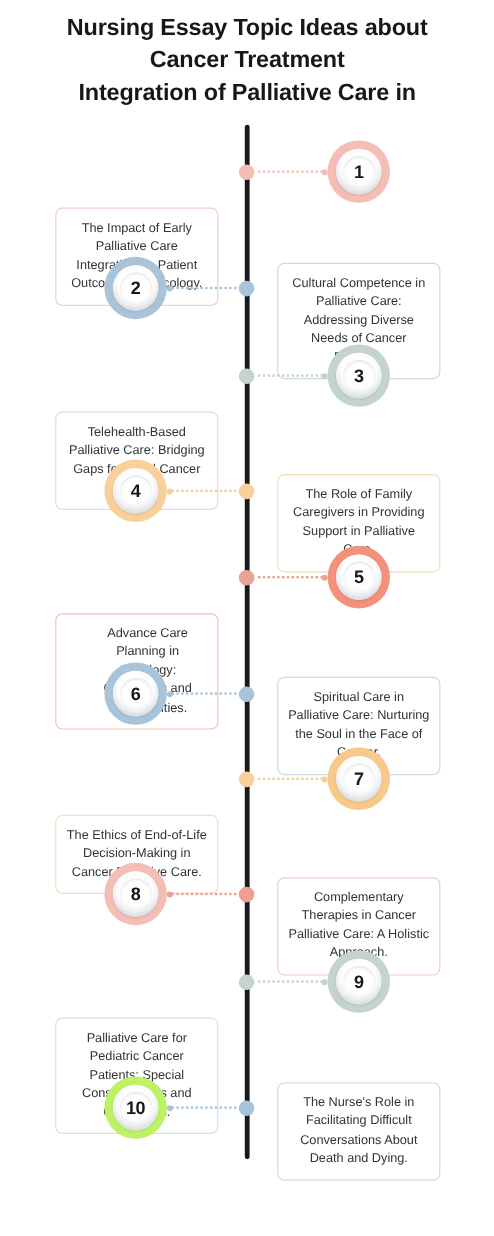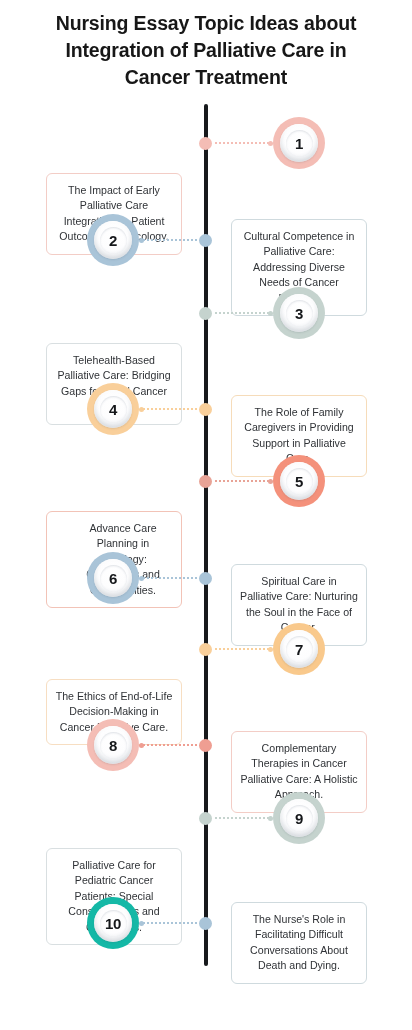--- a/index.html
+++ b/index.html
@@ -169,22 +169,22 @@
     font-weight: 500;
   }
 </style>
 </head>
 <body>
 
 <div id="infographic">
 
   <div class="title">
     <div>Nursing Essay Topic Ideas about</div>
+    <div>Cancer Treatment</div>
     <div>Integration of Palliative Care in</div>
-    <div>Cancer Treatment</div>
   </div>
 
   <div class="spine"></div>
 
   <div id="rows">
       <div class="row" style="top: 143px;">
         <div class="node-dot" style="background: rgb(244, 189, 181);"></div>
         <div class="connector right" style="border-top-color: rgb(244, 189, 181);"></div>
         <div class="cap-dot right" style="background: rgb(244, 189, 181);"></div>
         <div class="medallion right" style="background: rgb(244, 189, 181);">
@@ -279,21 +279,21 @@
           <div class="inner">
             <span class="num">9</span>
           </div>
         </div>
         <div class="card left" style="border-color: rgb(217, 223, 225); top: -7px;">Palliative Care for Pediatric Cancer Patients: Special Considerations and Challenges.</div>
       </div>
       <div class="row" style="top: 923px;">
         <div class="node-dot" style="background: rgb(169, 196, 216);"></div>
         <div class="connector left" style="border-top-color: rgb(169, 196, 216);"></div>
         <div class="cap-dot left" style="background: rgb(169, 196, 216);"></div>
-        <div class="medallion left" style="background: #14b8a6;">
+        <div class="medallion left" style="background: #bef264;">
           <div class="inner">
             <span class="num">10</span>
           </div>
         </div>
         <div class="card right" style="border-color: rgb(207, 218, 222); top: -21px;">The Nurse's Role in Facilitating Difficult Conversations About Death and Dying.</div>
       </div>
     </div>
 
 
 </div>

